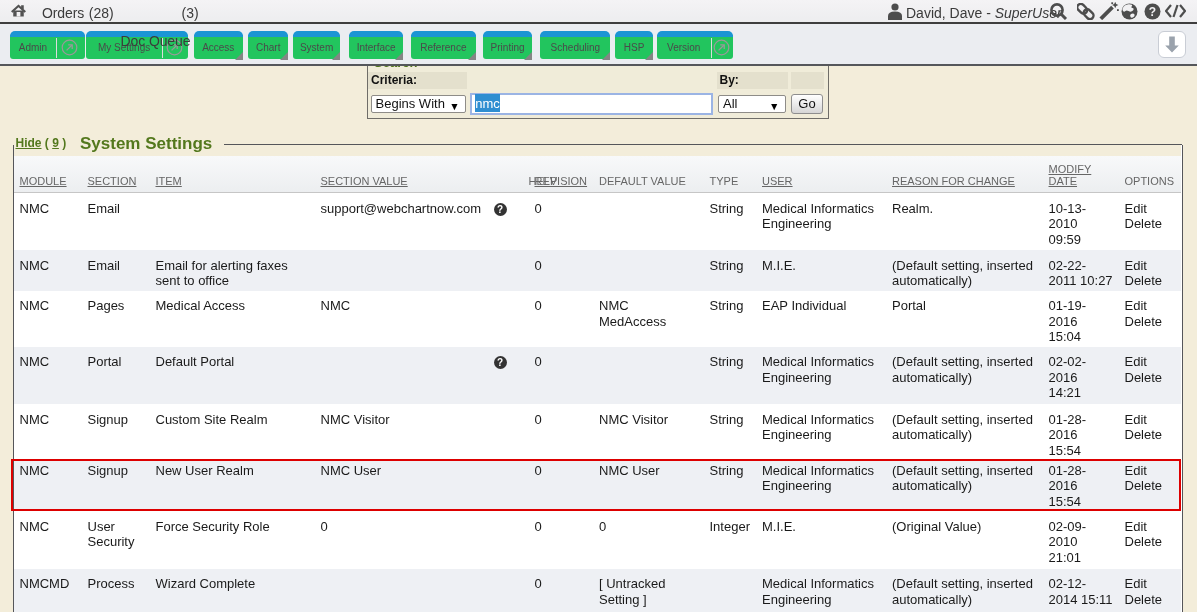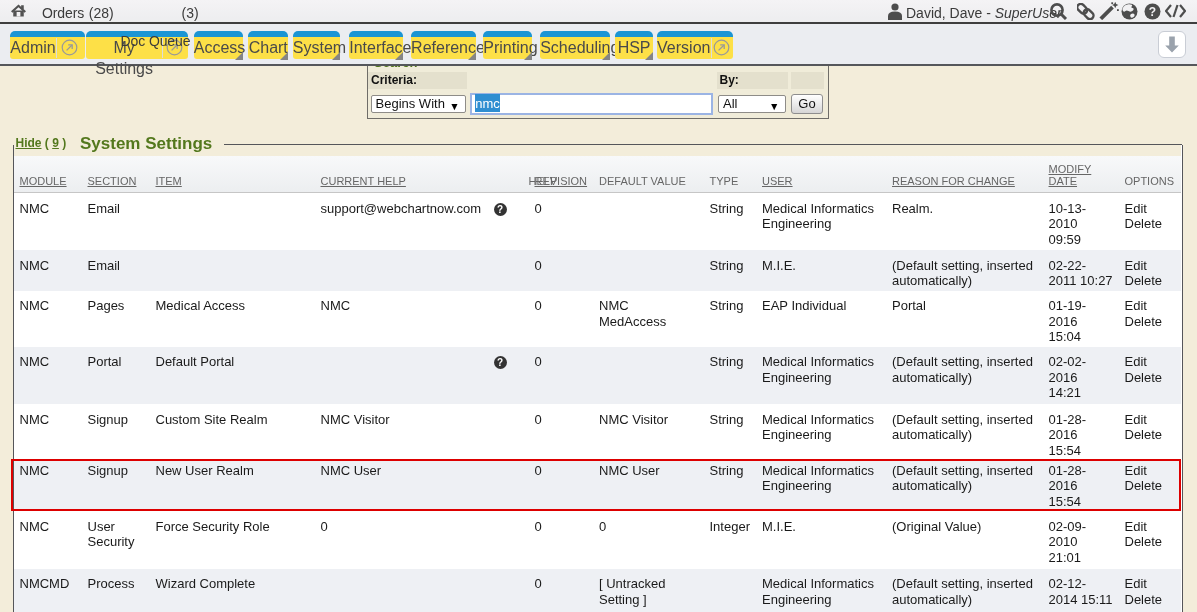--- a/index.html
+++ b/index.html
@@ -6,23 +6,23 @@
 html,body { width:1197px; height:612px; overflow:hidden; }
 body { font-family:"Liberation Sans", sans-serif; background:#f3edda; }
 #wrap { position:relative; width:1197px; height:612px; }
 .abs { position:absolute; }
 #topbar { position:absolute; left:0; top:0; width:1197px; height:24px;
   background:linear-gradient(#f4f3f5,#ededef); border-bottom:2px solid #3e3e3e; z-index:10; }
 #topbar .txt { position:absolute; top:5px; font-size:14px; color:#3b3b3b; white-space:pre; }
 .red { color:#b22a23; }
 #tabrow { position:absolute; left:0; top:24px; width:1197px; height:41.5px;
   background:#ebedf1; border-bottom:2px solid #55575b; z-index:9; }
-.tab { position:absolute; top:6.5px; height:28px; background:#fde047;
+.tab { position:absolute; top:6.5px; height:28px; background:#22c55e;
   border-top:6px solid #1b95d4; border-radius:5px 5px 3px 3px;
-  font-size:16px; color:#4a4a4a; text-align:center; line-height:21px; }
+  font-size:10px; color:#4a4a4a; text-align:center; line-height:21px; }
 .tab .tri { position:absolute; right:0px; bottom:-1px; width:0; height:0;
   border-left:8px solid transparent; border-bottom:8px solid #858585; }
 .tab .sep { position:absolute; top:1px; bottom:1px; width:1px; background:#dcdcdc; }
 .cicon { position:absolute; top:2.5px; }
 #legend1 { position:absolute; left:374px; top:54.5px; font-size:13px; font-weight:bold;
   color:#53781d; z-index:2; }
 #sfs { position:absolute; left:367px; top:58px; width:462.3px; height:60.5px;
   border:1.5px solid #6f6d68; background:#f0ecd9; z-index:1; }
 #sfs .hcell { position:absolute; top:13.4px; height:16.2px; background:#e4e0cd;
   font-size:12px; font-weight:bold; color:#111; padding-left:3px; line-height:16px; }
@@ -169,21 +169,21 @@
   </div>
   <span id="hide9"><u>Hide</u> ( <u>9</u> )</span>
   <span id="sstitle">System Settings</span>
   <div id="legline"></div>
   <div id="tbox">
     <div class="beigetop"></div>
     <div id="thead">
       <div class="th thu" style="left:6px;">MODULE</div>
       <div class="th thu" style="left:74px;">SECTION</div>
       <div class="th thu" style="left:142px;">ITEM</div>
-      <div class="th thu" style="left:307px;">CURRENT HELP</div>
+      <div class="th thu" style="left:307px;">SECTION VALUE</div>
       <div class="th" style="left:468px;padding-left:47px;">HELP</div>
       <div class="th thu" style="left:521px;">REVISION</div>
       <div class="th" style="left:585.5px;">DEFAULT VALUE</div>
       <div class="th" style="left:696px;">TYPE</div>
       <div class="th thu" style="left:748.5px;">USER</div>
       <div class="th thu" style="left:878.5px;">REASON FOR CHANGE</div>
       <div class="th" style="left:1035px;"><span class="thu">MODIFY</span><br><span class="thu">DATE</span></div>
       <div class="th" style="left:1111px;margin-top:24px;">OPTIONS</div>
     </div>
 <div class="row" style="top:48.5px;height:57.0px;">
@@ -194,20 +194,21 @@
         <div class="cell cr">0</div>
         <div class="cell ct">String</div>
         <div class="cell cu">Medical Informatics<br>Engineering</div>
         <div class="cell crc">Realm.</div>
         <div class="cell cdt">10-13-<br>2010<br>09:59</div>
         <div class="cell co">Edit<br>Delete</div>
       </div>
 <div class="row alt" style="top:105.5px;height:40.5px;">
         <div class="cell cm">NMC</div>
         <div class="cell cs">Email</div>
+        <div class="cell ci">Email for alerting faxes<br>sent to office</div>
         <div class="cell cr">0</div>
         <div class="cell ct">String</div>
         <div class="cell cu">M.I.E.</div>
         <div class="cell crc">(Default setting, inserted<br>automatically)</div>
         <div class="cell cdt">02-22-<br>2011 10:27</div>
         <div class="cell co">Edit<br>Delete</div>
       </div>
 <div class="row" style="top:146.0px;height:56.0px;">
         <div class="cell cm">NMC</div>
         <div class="cell cs">Pages</div>

